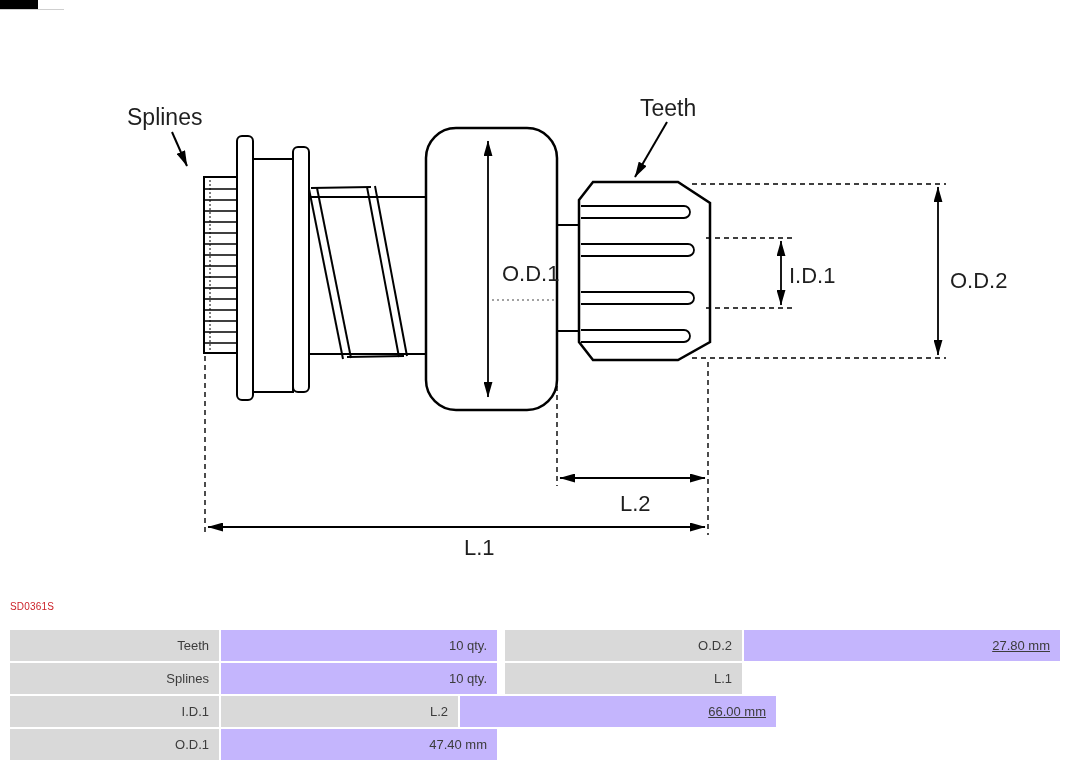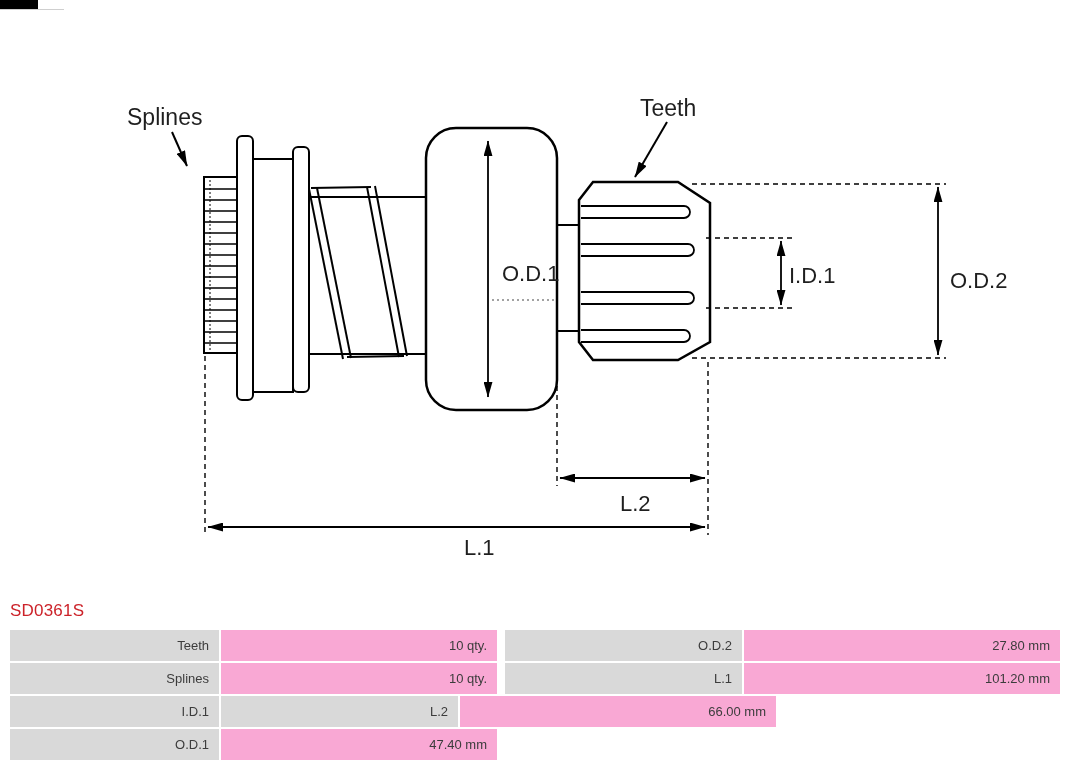--- a/index.html
+++ b/index.html
@@ -8,36 +8,36 @@
     width:1080px; height:767px;
     position:relative; overflow:hidden;
     font-family:"Liberation Sans", sans-serif;
   }
   .corner-mark { position:absolute; left:0; top:0; width:38px; height:9px; background:#000; }
   .corner-underline { position:absolute; left:0; top:9px; width:64px; height:1px; background:#cfcfcf; }
   .diagram-wrap { position:absolute; left:0; top:0; width:1080px; height:600px; }
   svg text { font-family:"Liberation Sans", sans-serif; fill:#1f1f1f; }
   .part-number {
     position:absolute; left:10px; top:601px;
-    font-size:17px; color:#cc2229; letter-spacing:0.2px;
+    font-size:10px; color:#cc2229; letter-spacing:0.2px;
   }
   .spec-table { position:absolute; left:10px; top:630px; width:1050px; }
   .spec-row { display:flex; margin-bottom:2px; }
   .cell {
     height:31px; line-height:31px;
     font-size:13px; color:#3c3c3c;
     text-align:right; padding-right:10px;
     white-space:nowrap; overflow:hidden;
   }
   .lbl { background:#d9d9d9; }
-  .val { background:#f9a8d4; }
+  .val { background:#c4b5fd; }
   .c1 { width:209px; margin-right:2px; }
   .c2 { width:276px; margin-right:8px; }
   .c3 { width:237px; margin-right:2px; }
-  .c4 { width:316px; }
+  .c4 { width:316px;text-decoration:underline; }
 </style>
 </head>
 <body>
 
 <div class="corner-mark"></div>
 <div class="corner-underline"></div>
 
 <div class="diagram-wrap">
 <svg width="1080" height="600" viewBox="0 0 1080 600">
   <defs>
@@ -162,21 +162,20 @@
   <div class="spec-row">
     <div class="cell lbl c1">Teeth</div>
     <div class="cell val c2">10 qty.</div>
     <div class="cell lbl c3">O.D.2</div>
     <div class="cell val c4">27.80 mm</div>
   </div>
   <div class="spec-row">
     <div class="cell lbl c1">Splines</div>
     <div class="cell val c2">10 qty.</div>
     <div class="cell lbl c3">L.1</div>
-    <div class="cell val c4">101.20 mm</div>
   </div>
   <div class="spec-row">
     <div class="cell lbl c1">I.D.1</div>
     <div class="cell lbl c3">L.2</div>
     <div class="cell val c4">66.00 mm</div>
   </div>
   <div class="spec-row">
     <div class="cell lbl c1">O.D.1</div>
     <div class="cell val c2">47.40 mm</div>
   </div>

